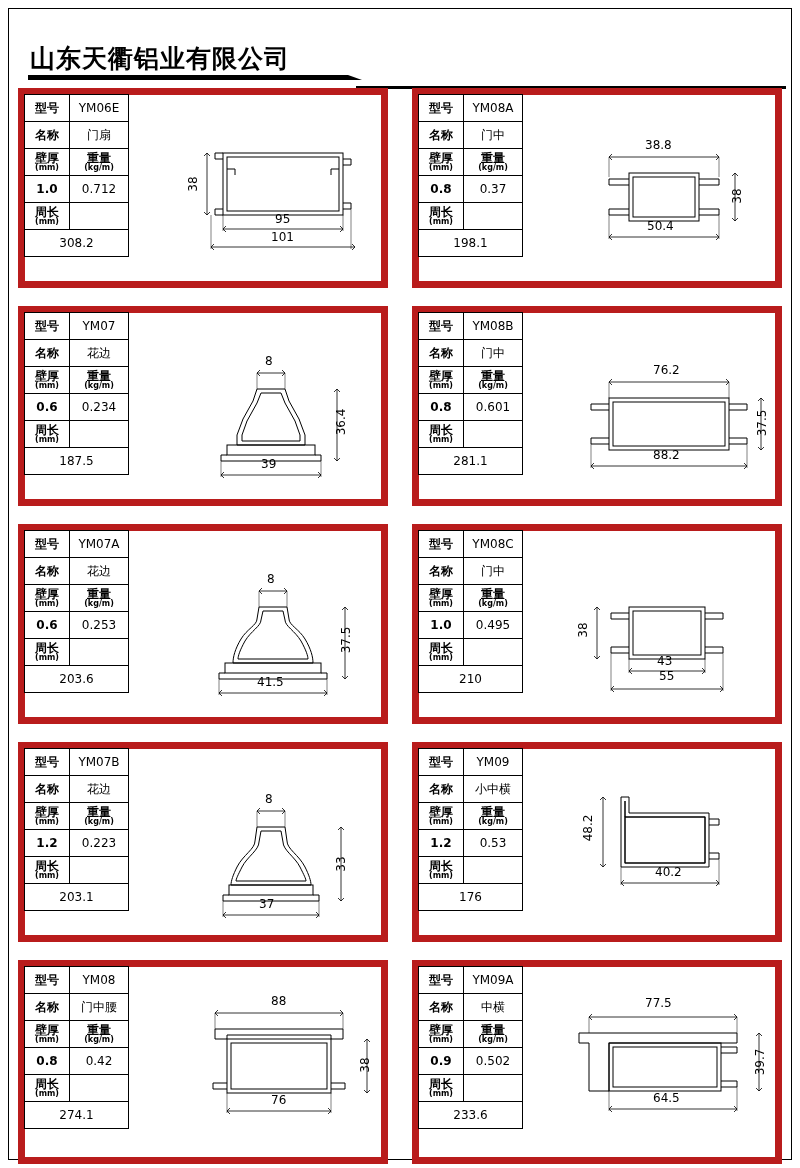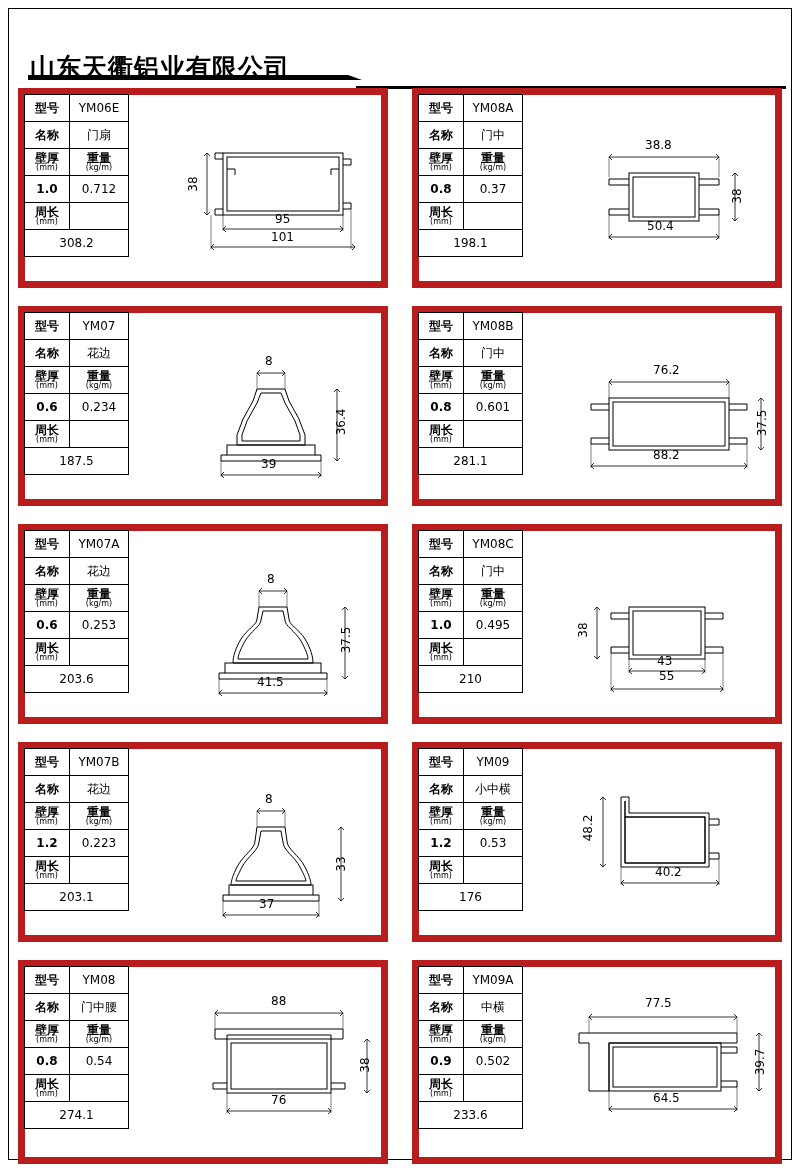--- a/index.html
+++ b/index.html
@@ -24,21 +24,20 @@
   .header{
     position:absolute;left:18px;top:20px;width:764px;height:58px;
   }
   .company{
     position:absolute;left:12px;top:22px;
     font-family:"DejaVu Serif","Liberation Serif",serif;
     font-weight:bold;
     font-size:25px;
     letter-spacing:1px;
     white-space:nowrap;
-    margin-top:9px;
   }
   .hdr-rule{
     position:absolute;left:10px;top:55px;width:320px;height:5px;background:#000;
   }
   .hdr-rule:after{
     content:"";position:absolute;left:320px;top:0;width:14px;height:5px;
     background:linear-gradient(to right,#000 0,#000 100%);
     clip-path:polygon(0 0,100% 100%,0 100%);
   }
   .title-right{
@@ -68,21 +67,21 @@
   .spec-table td{
     border:1px solid #000;
     text-align:center;
     vertical-align:middle;
     padding:0;
     font-family:"DejaVu Sans","Liberation Sans",sans-serif;
   }
   .lbl{width:44px;height:26px;font-weight:bold;font-size:12px;}
   .val{width:58px;height:26px;font-size:12px;}
   .lbl-two{line-height:1.05;font-weight:bold;}
-  .lbl-two .u{font-size:8px;font-weight:normal;display:block;}
+  .lbl-two .u{font-size:8px;font-weight:bold;display:block;}
   .wide{width:102px;height:26px;text-align:left;padding-left:6px;font-size:12px;}
   .drawing{
     position:absolute;
     right:0;top:0;
   }
   .dimtxt{
     position:absolute;
     font-family:"DejaVu Sans","Liberation Sans",sans-serif;
     font-size:12px;
     white-space:nowrap;
@@ -694,21 +693,21 @@
             <span>壁厚</span>
             <span class="u">(mm)</span>
           </td>
           <td class="val lbl-two">
             <span>重量</span>
             <span class="u">(kg/m)</span>
           </td>
         </tr>
         <tr>
           <td class="lbl">0.8</td>
-          <td class="val">0.54</td>
+          <td class="val">0.42</td>
         </tr>
         <tr>
           <td class="lbl lbl-two">
             <span>周长</span>
             <span class="u">(mm)</span>
           </td>
           <td class="val"></td>
         </tr>
         <tr>
           <td class="wide" colspan="2">274.1</td>

